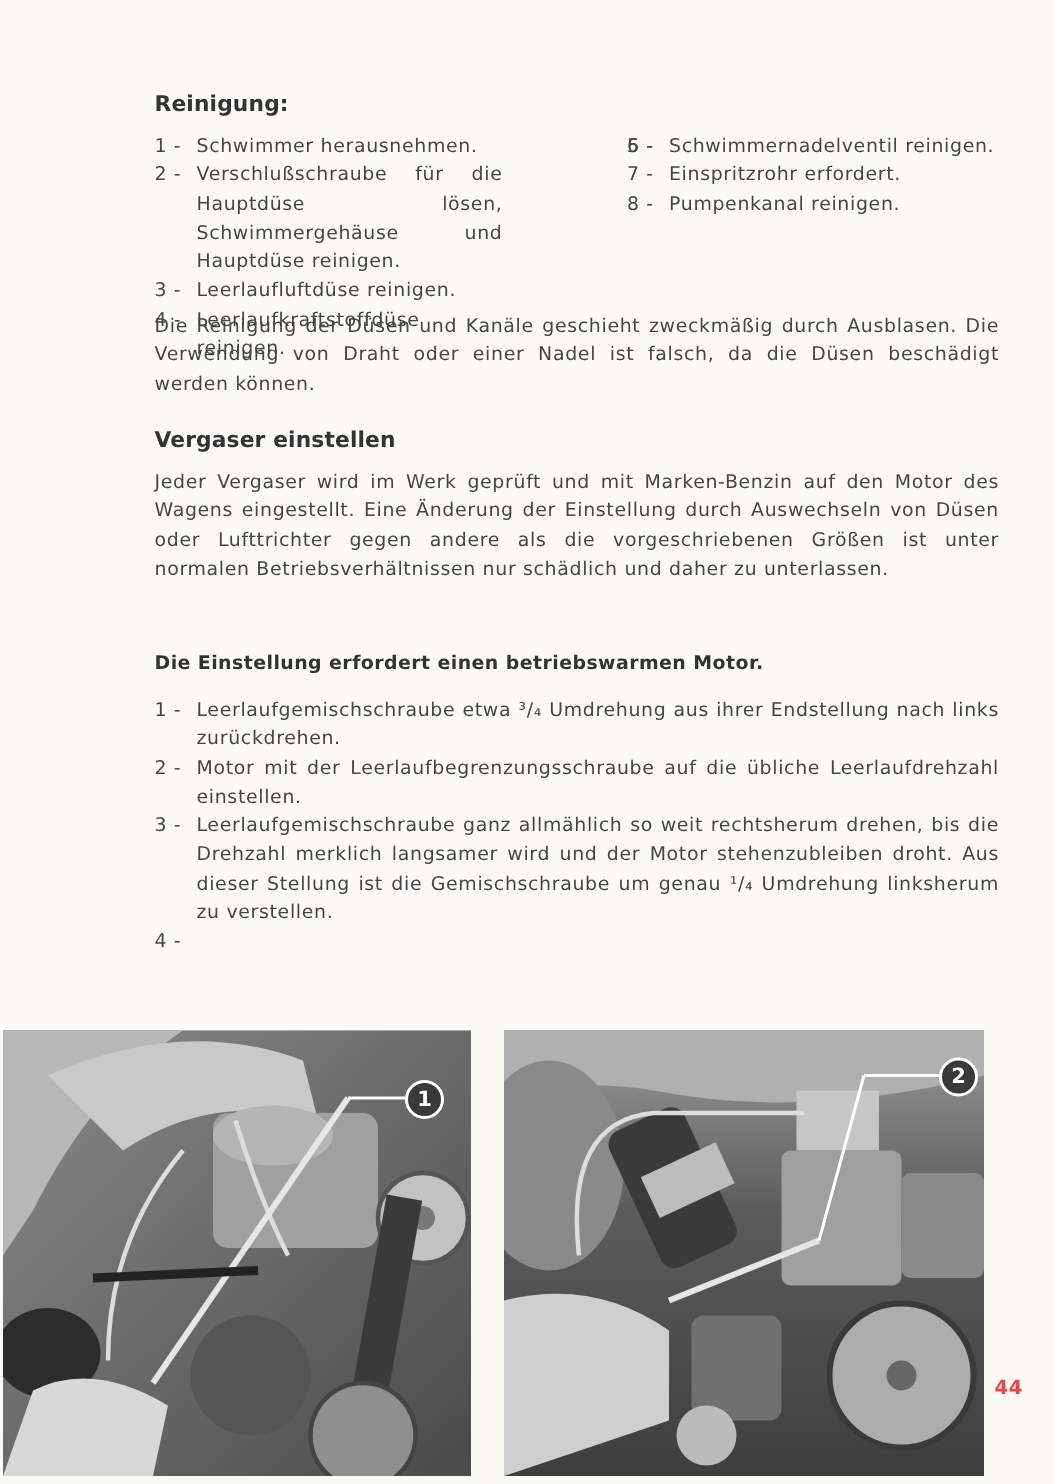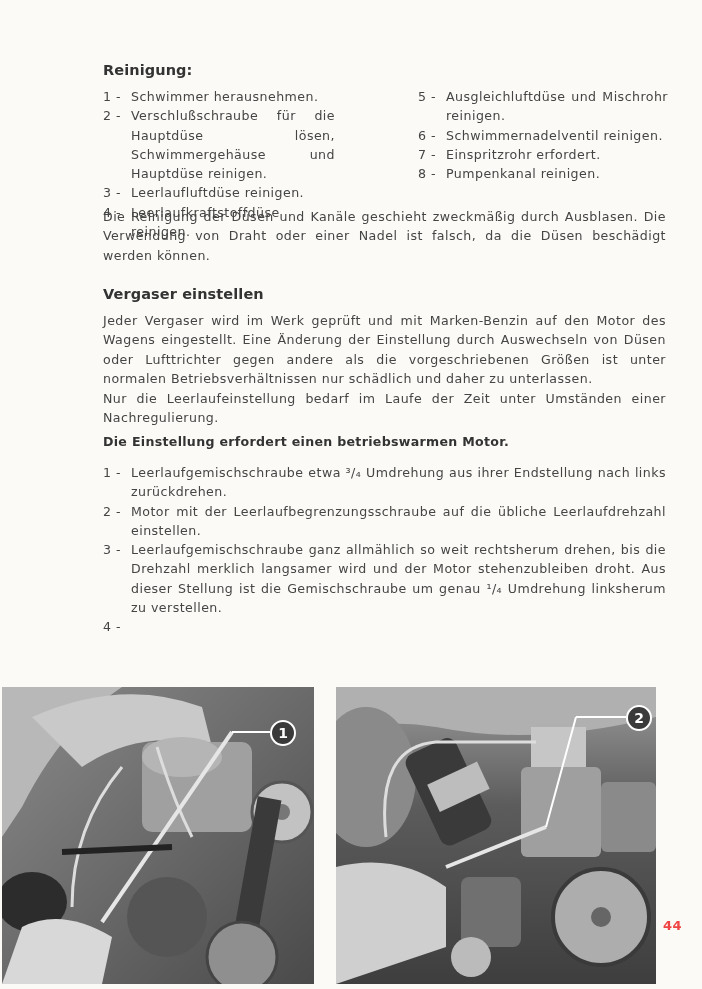--- a/index.html
+++ b/index.html
@@ -49,33 +49,32 @@
   <div class="h2" style="top:62px;">Reinigung:</div>
 
   <ul class="list col-left">
     <li><span class="num">1 -</span><span>Schwimmer herausnehmen.</span></li>
     <li><span class="num">2 -</span><span>Verschlußschraube für die Hauptdüse lösen, Schwimmergehäuse und Hauptdüse reinigen.</span></li>
     <li><span class="num">3 -</span><span>Leerlaufluftdüse reinigen.</span></li>
     <li><span class="num">4 -</span><span>Leerlaufkraftstoffdüse reinigen.</span></li>
   </ul>
 
   <ul class="list col-right">
-    <li><span class="num">5 -</span><span>Ausgleichluftdüse und Mischrohr reinigen.</span></li>
+    <li><span class="num">5 -</span></li>
     <li><span class="num">6 -</span><span>Schwimmernadelventil reinigen.</span></li>
     <li><span class="num">7 -</span><span>Einspritzrohr erfordert.</span></li>
     <li><span class="num">8 -</span><span>Pumpenkanal reinigen.</span></li>
   </ul>
 
   <div class="text-col body-text" style="top:207px;">Die Reinigung der Düsen und Kanäle geschieht zweckmäßig durch Ausblasen. Die Verwendung von Draht oder einer Nadel ist falsch, da die Düsen beschädigt werden können.</div>
 
   <div class="h2" style="top:286px;">Vergaser einstellen</div>
 
   <div class="text-col body-text" style="top:311px;">Jeder Vergaser wird im Werk geprüft und mit Marken-Benzin auf den Motor des Wagens eingestellt. Eine Änderung der Einstellung durch Auswechseln von Düsen oder Lufttrichter gegen andere als die vorgeschriebenen Größen ist unter normalen Betriebsverhältnissen nur schädlich und daher zu unterlassen.</div>
 
-  <div class="text-col body-text" style="top:389px;">Nur die Leerlaufeinstellung bedarf im Laufe der Zeit unter Umständen einer Nachregulierung.</div>
 
   <div class="text-col bold-line" style="top:434px;">Die Einstellung erfordert einen betriebswarmen Motor.</div>
 
   <ul class="list text-col" style="top:463px;">
     <li><span class="num">1 -</span><span>Leerlaufgemischschraube etwa ³/₄ Umdrehung aus ihrer Endstellung nach links zurückdrehen.</span></li>
     <li><span class="num">2 -</span><span>Motor mit der Leerlaufbegrenzungsschraube auf die übliche Leerlaufdrehzahl einstellen.</span></li>
     <li><span class="num">3 -</span><span>Leerlaufgemischschraube ganz allmählich so weit rechtsherum drehen, bis die Drehzahl merklich langsamer wird und der Motor stehenzubleiben droht. Aus dieser Stellung ist die Gemischschraube um genau ¹/₄ Umdrehung linksherum zu verstellen.</span></li>
     <li><span class="num">4 -</span></li>
   </ul>
 

